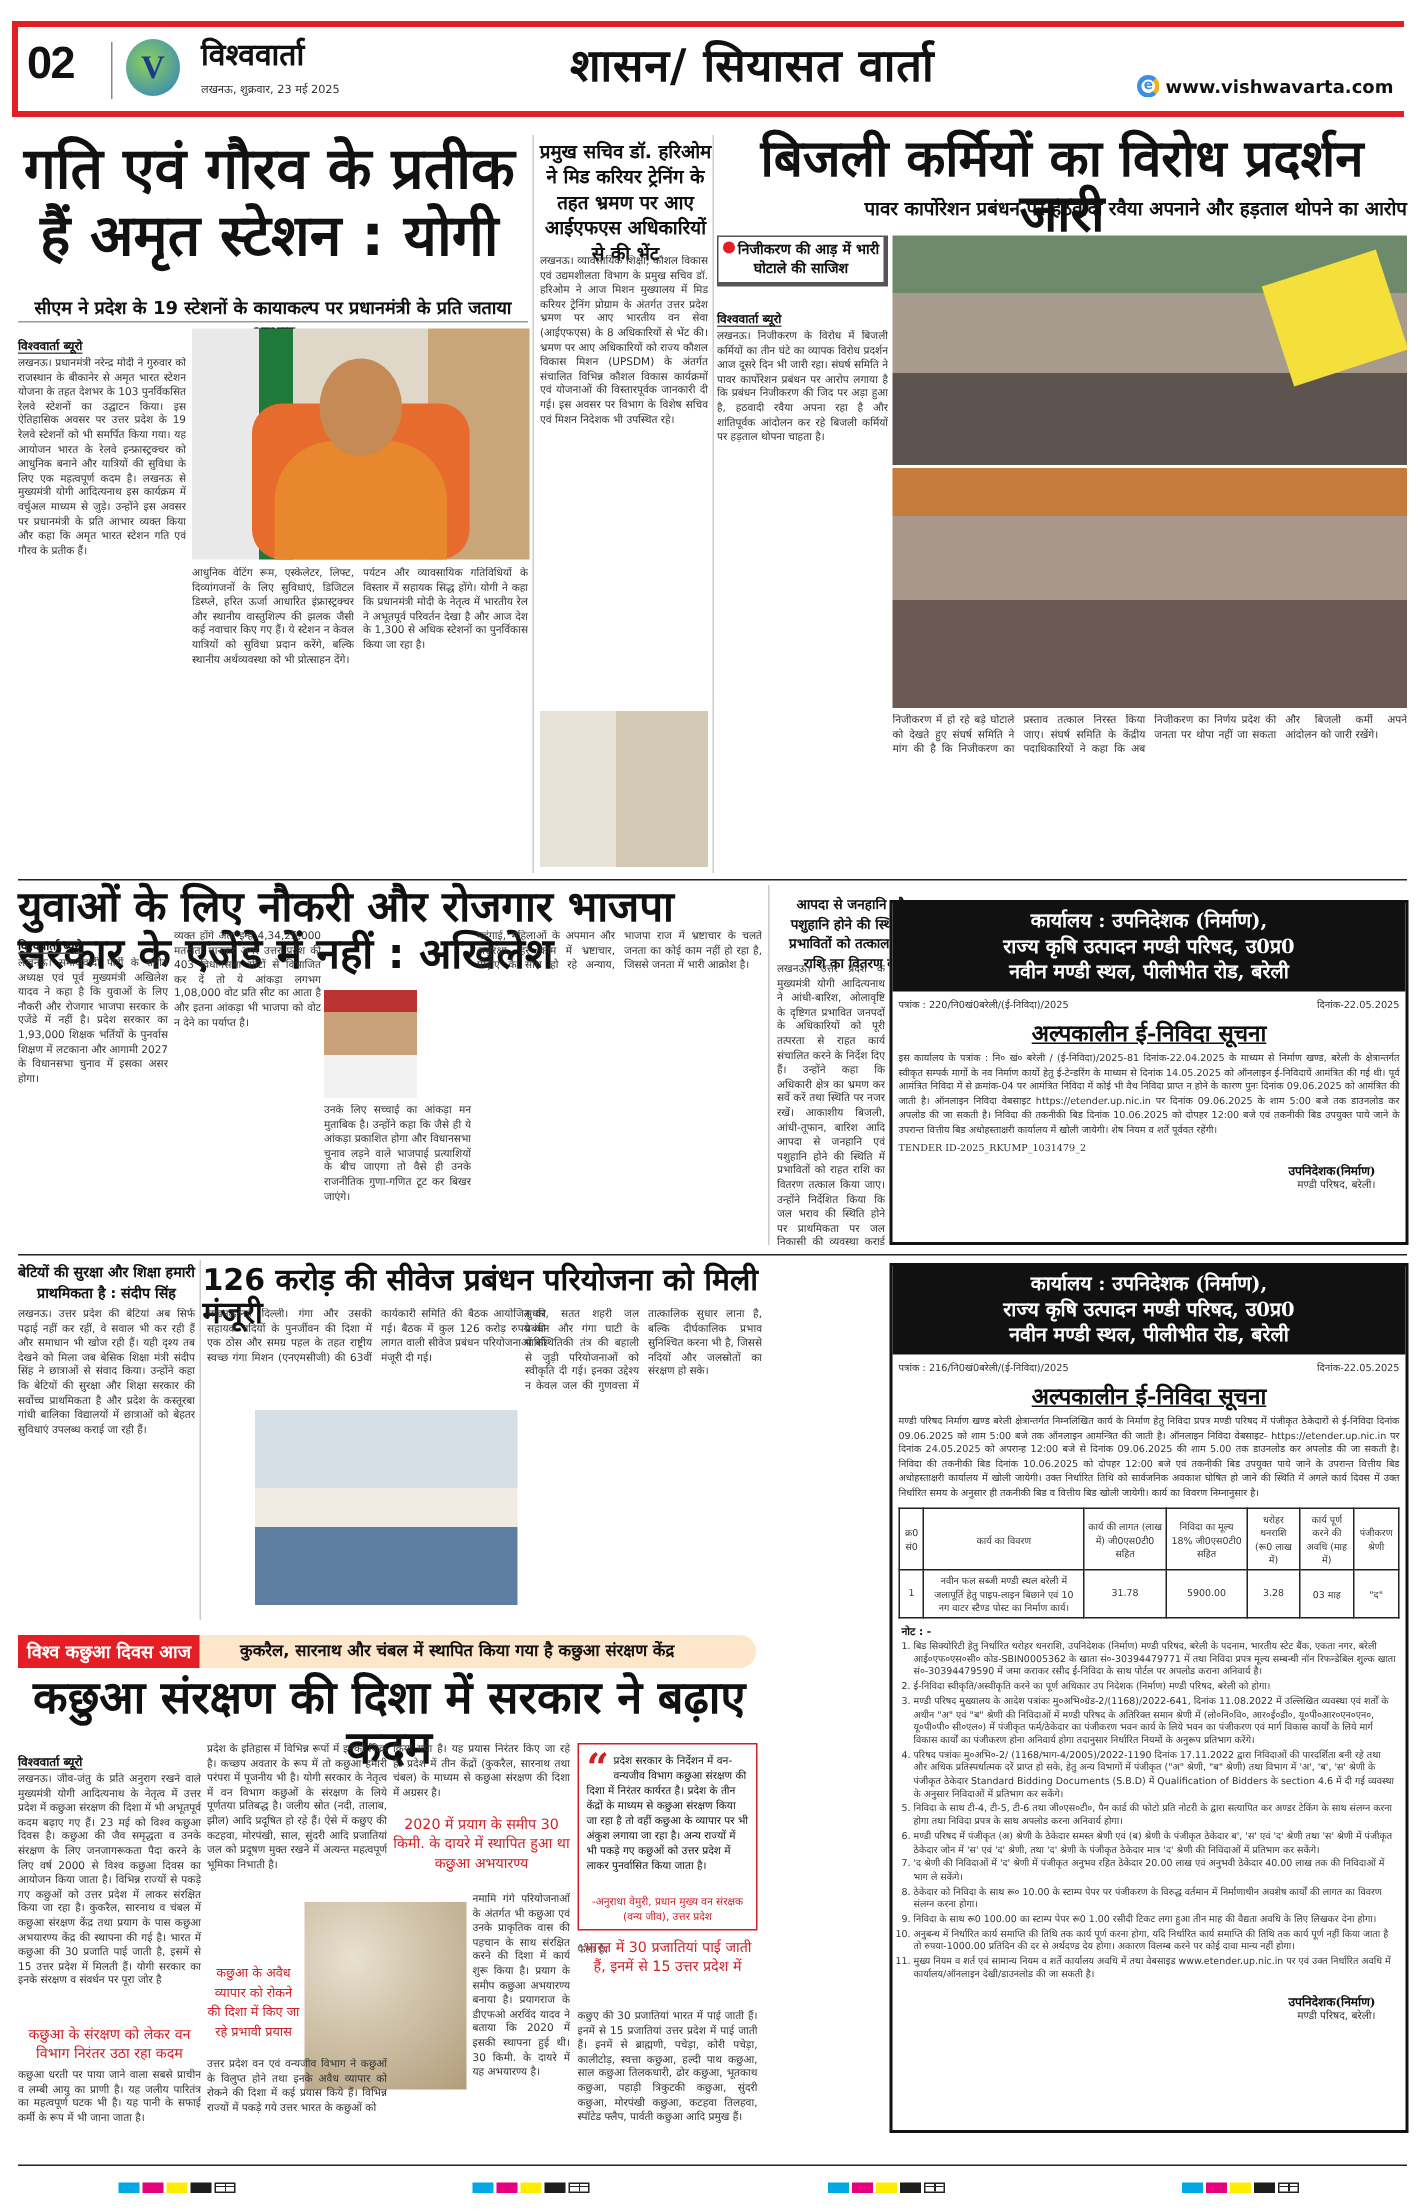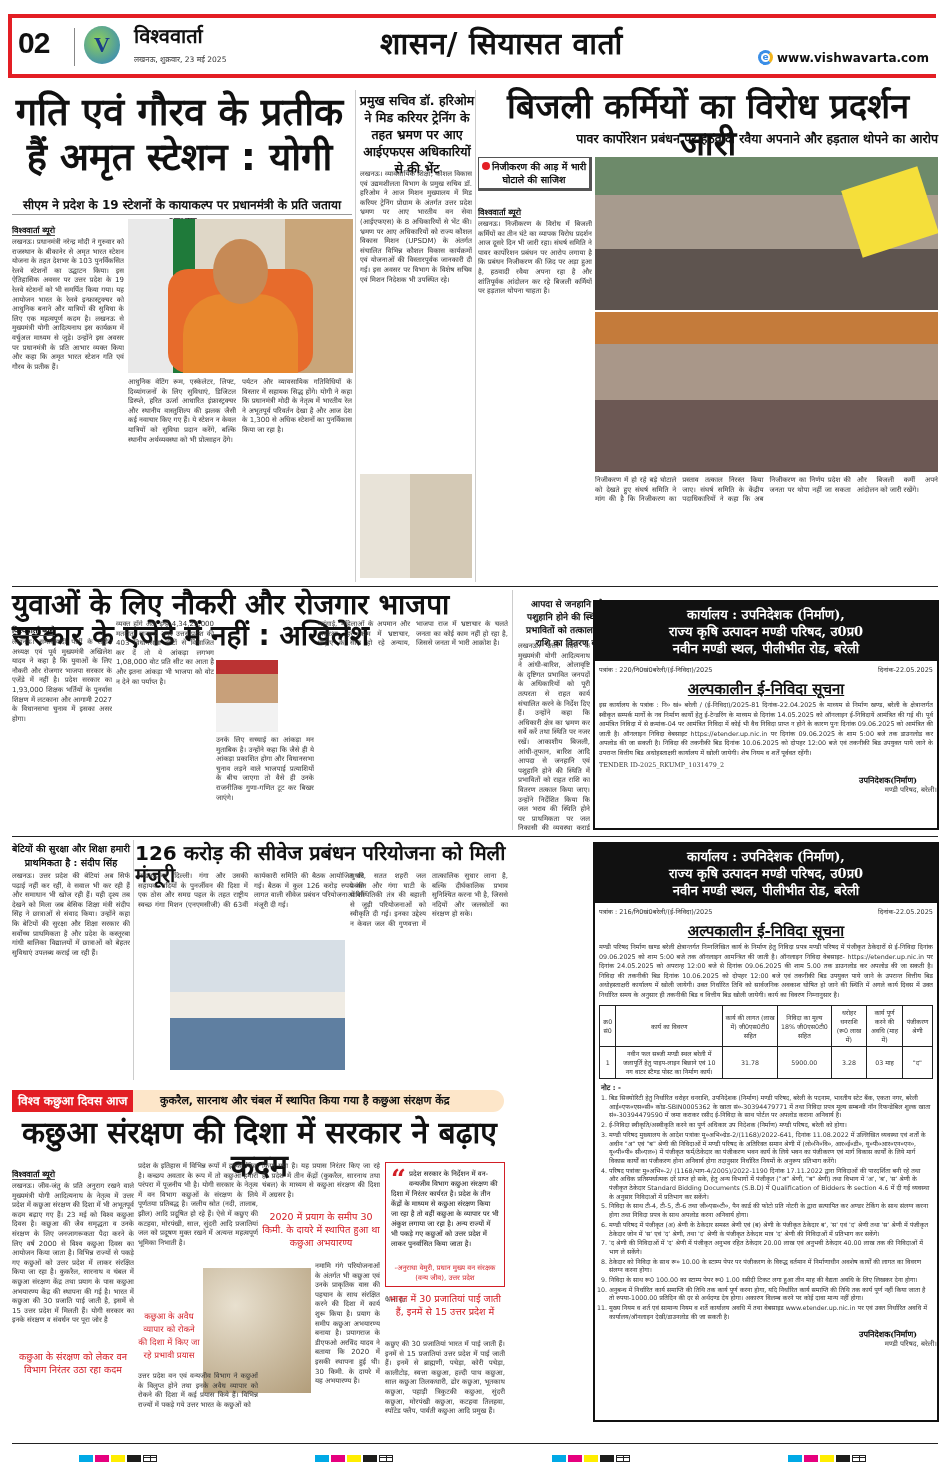--- a/index.html
+++ b/index.html
@@ -44,21 +44,21 @@
 #aapda-head{left:518px;top:598px;width:102px;font-size:9px;font-weight:bold;text-align:center;line-height:13px}
 
 .tender{border:2px solid #111;background:#fff}
 .tender-head{background:#111;color:#fff;text-align:center;font-weight:bold;font-family:"DejaVu Serif",serif}
 .tender-ref{display:flex;justify-content:space-between;font-size:6.5px;padding:4px 4px;color:#333}
 .tender-title{text-align:center;font-size:15px;font-weight:bold;text-decoration:underline;font-family:"DejaVu Serif",serif}
 .tender-body{font-size:6.4px;line-height:9.5px;color:#333;padding:3px 4px;text-align:justify}
 #tender1{left:593px;top:600px;width:346px;height:230px}
 #tender2{left:593px;top:842px;width:346px;height:580px}
 .t-sign{text-align:right;padding-right:20px;font-size:8px;font-weight:bold;font-family:"DejaVu Serif",serif}
-.t-sign2{text-align:right;font-size:7px;color:#333}
+.t-sign2{text-align:right;padding-right:20px;font-size:7px;color:#333}
 table.ttab{border-collapse:collapse;width:calc(100% - 8px);margin:2px 4px;font-size:6.3px}
 table.ttab td,table.ttab th{border:1px solid #222;padding:2px;text-align:center;color:#333;font-weight:normal}
 .note-list{font-size:6.3px;line-height:8.7px;color:#333;padding:0 6px 0 14px}
 .note-list li{margin-bottom:1px}
 
 #beti-head{left:12px;top:842px;width:118px;font-size:9.5px;font-weight:bold;text-align:center;line-height:14px}
 #hl-sewage{left:135px;top:842px;width:372px;font-size:20px;text-align:left}
 #photo-ganga{left:170px;top:940px;width:175px;height:130px;background:linear-gradient(180deg,#d7dfe6 0 40%,#f0ece4 40% 60%,#5f7fa1 60%)}
 
 #kachua-strip{left:12px;top:1090px;width:492px;height:22px;background:#fde6c9;border-radius:0 11px 11px 0}
@@ -225,20 +225,21 @@
 </div>
 
 <div class="abs" id="kachua-strip"></div>
 <div class="abs" id="kachua-tag">विश्व कछुआ दिवस आज</div>
 <div class="abs" id="kachua-strip-text">कुकरैल, सारनाथ और चंबल में स्थापित किया गया है कछुआ संरक्षण केंद्र</div>
 <div class="abs h1" id="hl-kachua">कछुआ संरक्षण की दिशा में सरकार ने बढ़ाए कदम</div>
 <div class="abs" style="left:12px;top:1162px;width:122px;height:280px">
   <div class="byline">विश्ववार्ता ब्यूरो</div>
   <div class="txt" style="height:165px">लखनऊ। जीव-जंतु के प्रति अनुराग रखने वाले मुख्यमंत्री योगी आदित्यनाथ के नेतृत्व में उत्तर प्रदेश में कछुआ संरक्षण की दिशा में भी अभूतपूर्व कदम बढ़ाए गए हैं। 23 मई को विश्व कछुआ दिवस है। कछुआ की जैव समृद्धता व उनके संरक्षण के लिए जनजागरूकता पैदा करने के लिए वर्ष 2000 से विश्व कछुआ दिवस का आयोजन किया जाता है। विभिन्न राज्यों से पकड़े गए कछुओं को उत्तर प्रदेश में लाकर संरक्षित किया जा रहा है। कुकरैल, सारनाथ व चंबल में कछुआ संरक्षण केंद्र तथा प्रयाग के पास कछुआ अभयारण्य केंद्र की स्थापना की गई है। भारत में कछुआ की 30 प्रजाति पाई जाती है, इसमें से 15 उत्तर प्रदेश में मिलती हैं। योगी सरकार का इनके संरक्षण व संवर्धन पर पूरा जोर है</div>
   <div class="redsub" style="margin:3px 0">कछुआ के संरक्षण को लेकर वन विभाग निरंतर उठा रहा कदम</div>
+  <div class="txt" style="height:60px">कछुआ धरती पर पाया जाने वाला सबसे प्राचीन व लम्बी आयु का प्राणी है। यह जलीय पारितंत्र का महत्वपूर्ण घटक भी है। यह पानी के सफाई कर्मी के रूप में भी जाना जाता है।</div>
 </div>
 <div class="abs txt" style="left:138px;top:1162px;width:120px;height:104px">प्रदेश के इतिहास में विभिन्न रूपों में इनका जिक्र है। कच्छप अवतार के रूप में तो कछुआ हमारी परंपरा में पूजनीय भी है। योगी सरकार के नेतृत्व में वन विभाग कछुओं के संरक्षण के लिये पूर्णतया प्रतिबद्ध है। जलीय स्रोत (नदी, तालाब, झील) आदि प्रदूषित हो रहे हैं। ऐसे में कछुए की कटहवा, मोरपंखी, साल, सुंदरी आदि प्रजातियां जल को प्रदूषण मुक्त रखने में अत्यन्त महत्वपूर्ण भूमिका निभाती है।</div>
 <div class="abs photo" id="photo-turtle"></div>
 <div class="abs redsub" style="left:138px;top:1310px;width:62px;font-size:8.5px">कछुआ के अवैध व्यापार को रोकने की दिशा में किए जा रहे प्रभावी प्रयास</div>
 <div class="abs txt" style="left:138px;top:1372px;width:120px;height:70px">उत्तर प्रदेश वन एवं वन्यजीव विभाग ने कछुओं के विलुप्त होने तथा इनके अवैध व्यापार को रोकने की दिशा में कई प्रयास किये हैं। विभिन्न राज्यों में पकड़े गये उत्तर भारत के कछुओं को</div>
 <div class="abs txt" style="left:262px;top:1162px;width:118px;height:46px">किया गया है। यह प्रयास निरंतर किए जा रहे हैं। प्रदेश में तीन केंद्रों (कुकरैल, सारनाथ तथा चंबल) के माध्यम से कछुआ संरक्षण की दिशा में अग्रसर है।</div>
 <div class="abs redsub" style="left:262px;top:1210px;width:118px">2020 में प्रयाग के समीप 30 किमी. के दायरे में स्थापित हुआ था कछुआ अभयारण्य</div>
 <div class="abs txt" style="left:315px;top:1262px;width:65px;height:180px">नमामि गंगे परियोजनाओं के अंतर्गत भी कछुआ एवं उनके प्राकृतिक वास की पहचान के साथ संरक्षित करने की दिशा में कार्य शुरू किया है। प्रयाग के समीप कछुआ अभयारण्य बनाया है। प्रयागराज के डीएफओ अरविंद यादव ने बताया कि 2020 में इसकी स्थापना हुई थी। 30 किमी. के दायरे में यह अभयारण्य है।</div>
 <div class="abs" id="quote-box">
   <span id="quote-mark">“</span>

